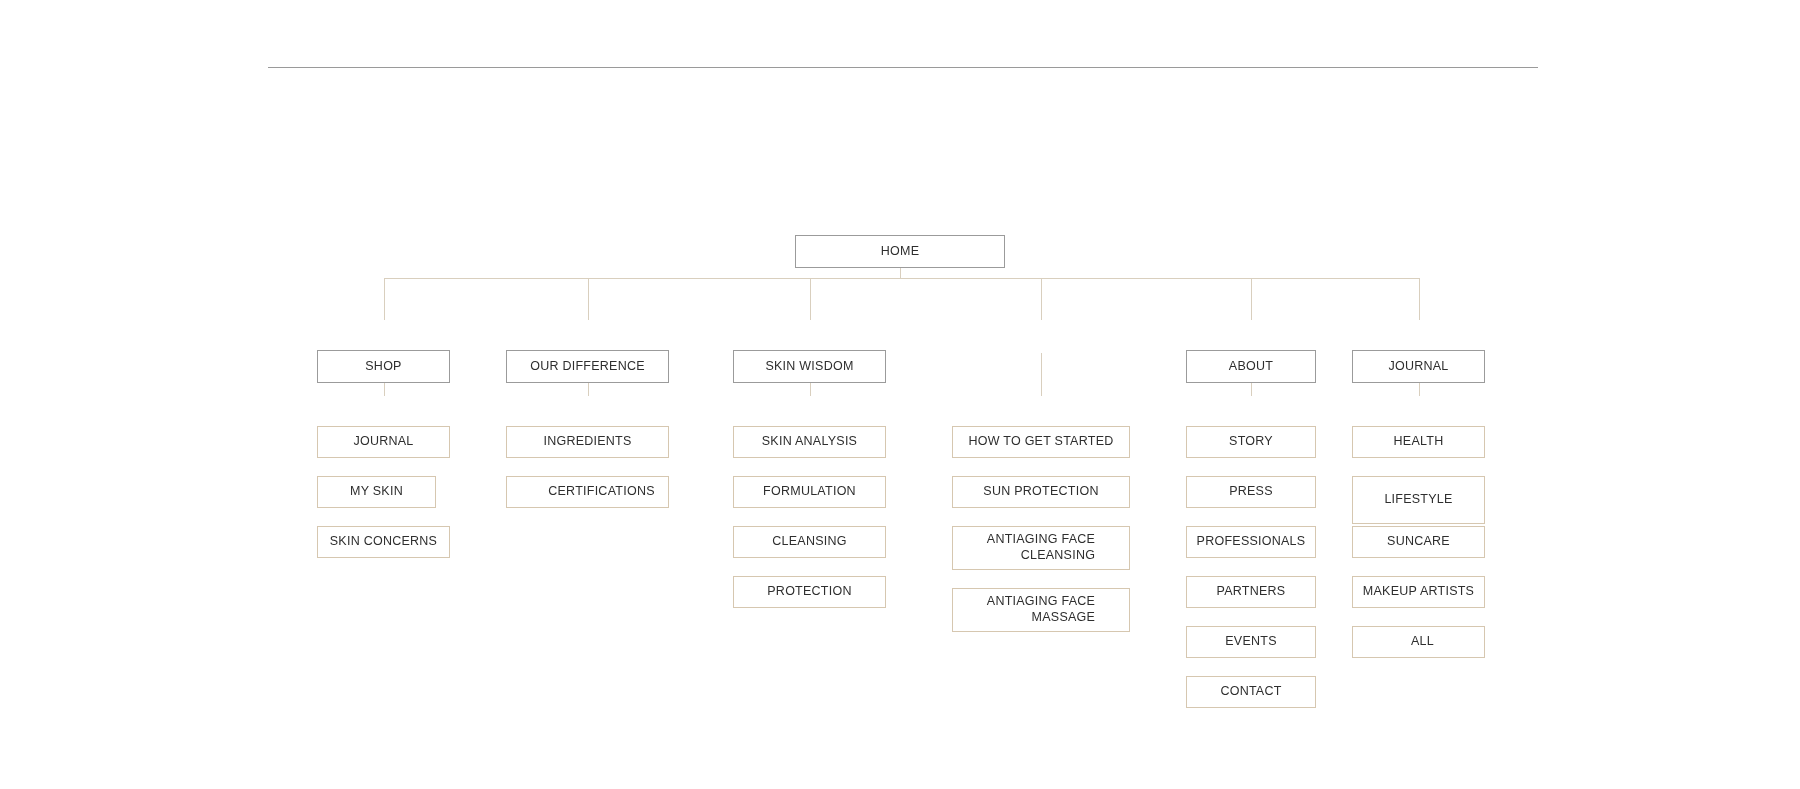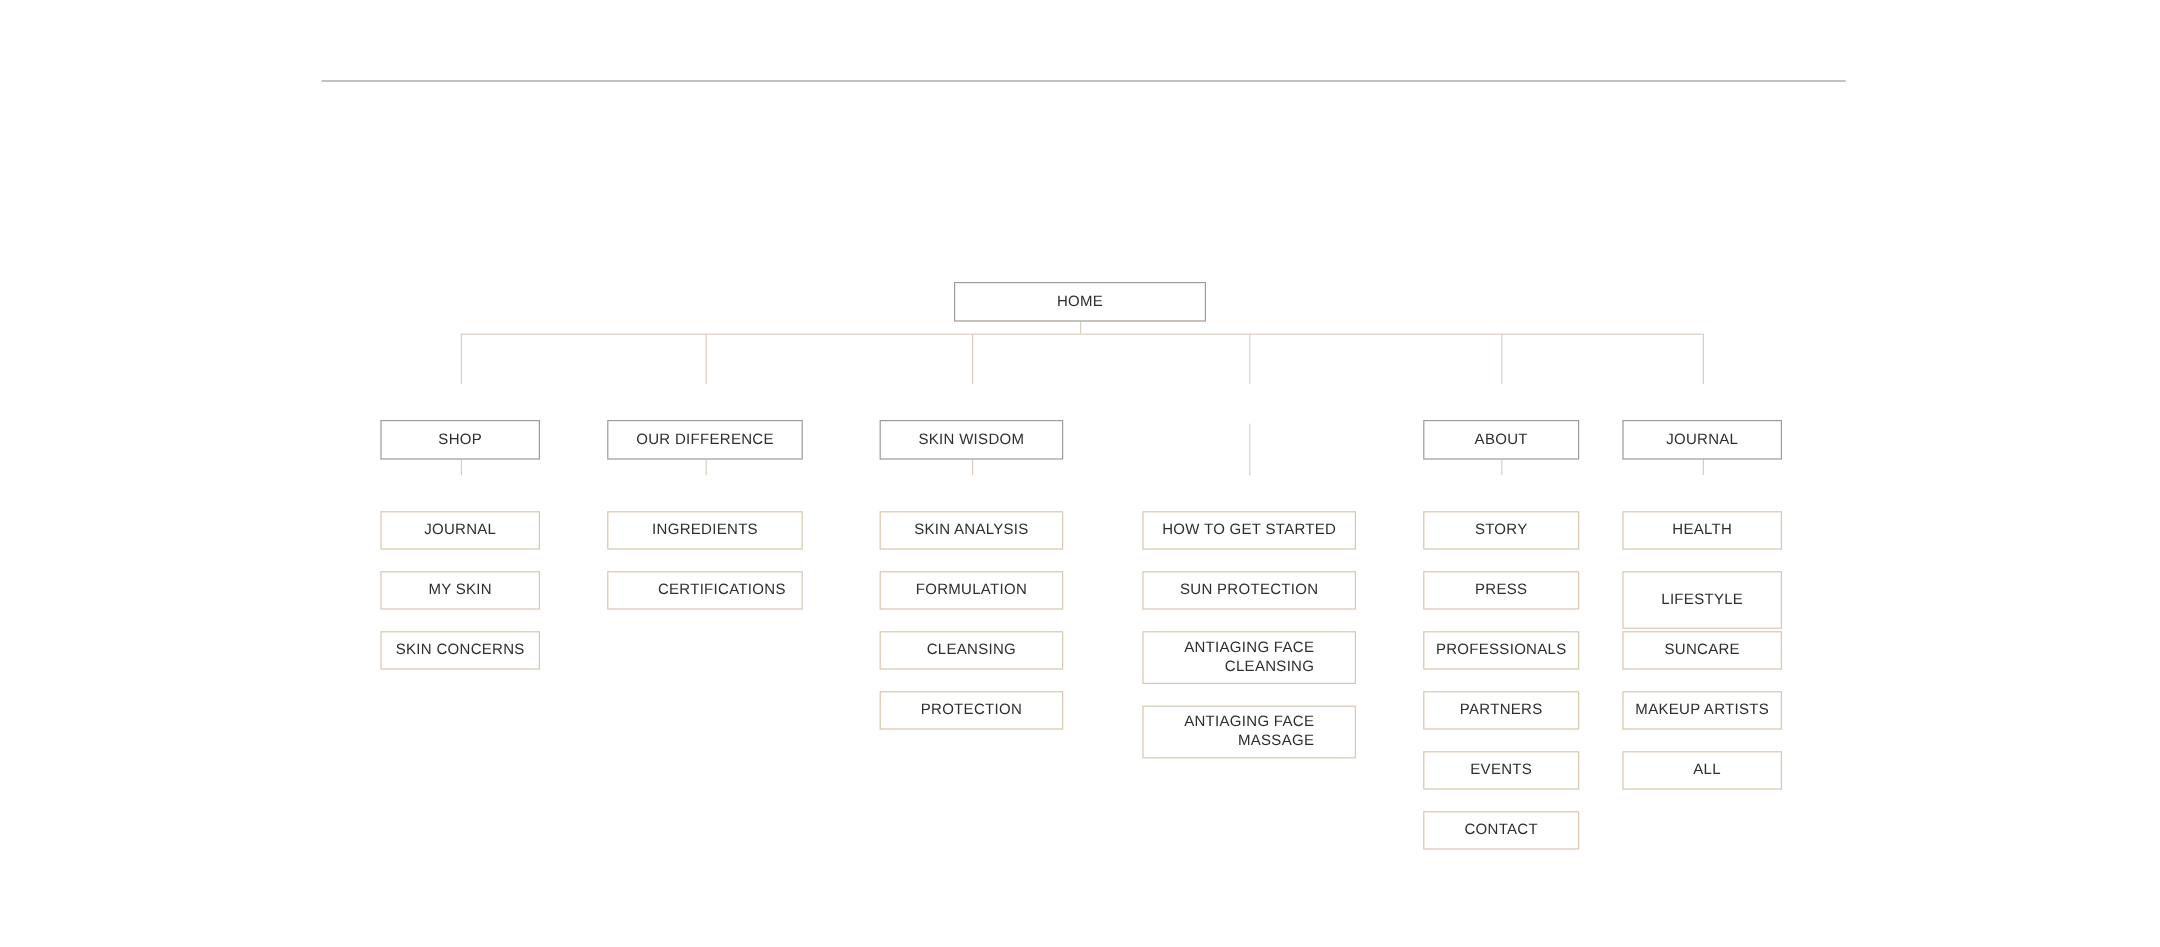--- a/index.html
+++ b/index.html
@@ -102,21 +102,21 @@
     <div class="conn conn-h" style="left: 383.5px; top: 278px; width: 1035px;"></div>
     <div class="conn conn-v" style="left: 383.5px; top: 278px; height: 42px;"></div>
     <div class="node level-two" style="left: 317px; top: 320px; width: 133px; height: 33px;">
       <span class="node-label">SHOP</span>
     </div>
     <div class="conn conn-v" style="left: 383.5px; top: 353px; height: 43px;"></div>
     <div class="node level-three" style="left: 317px; top: 396px; width: 133px; height: 32px;">
       <span class="node-label">JOURNAL</span>
     </div>
     <div class="conn conn-v" style="left: 383.5px; top: 428px; height: 18px;"></div>
-    <div class="node level-three" style="left: 317px; top: 446px; width: 133px; height: 32px;">
+    <div class="node level-three" style="left: 317px; top: 446px; width: 119px; height: 32px;">
       <span class="node-label">MY SKIN</span>
     </div>
     <div class="conn conn-v" style="left: 383.5px; top: 478px; height: 18px;"></div>
     <div class="node level-three" style="left: 317px; top: 496px; width: 133px; height: 32px;">
       <span class="node-label">SKIN CONCERNS</span>
     </div>
     <div class="conn conn-v" style="left: 587.5px; top: 278px; height: 42px;"></div>
     <div class="node level-two" style="left: 506px; top: 320px; width: 163px; height: 33px;">
       <span class="node-label">OUR DIFFERENCE</span>
     </div>

